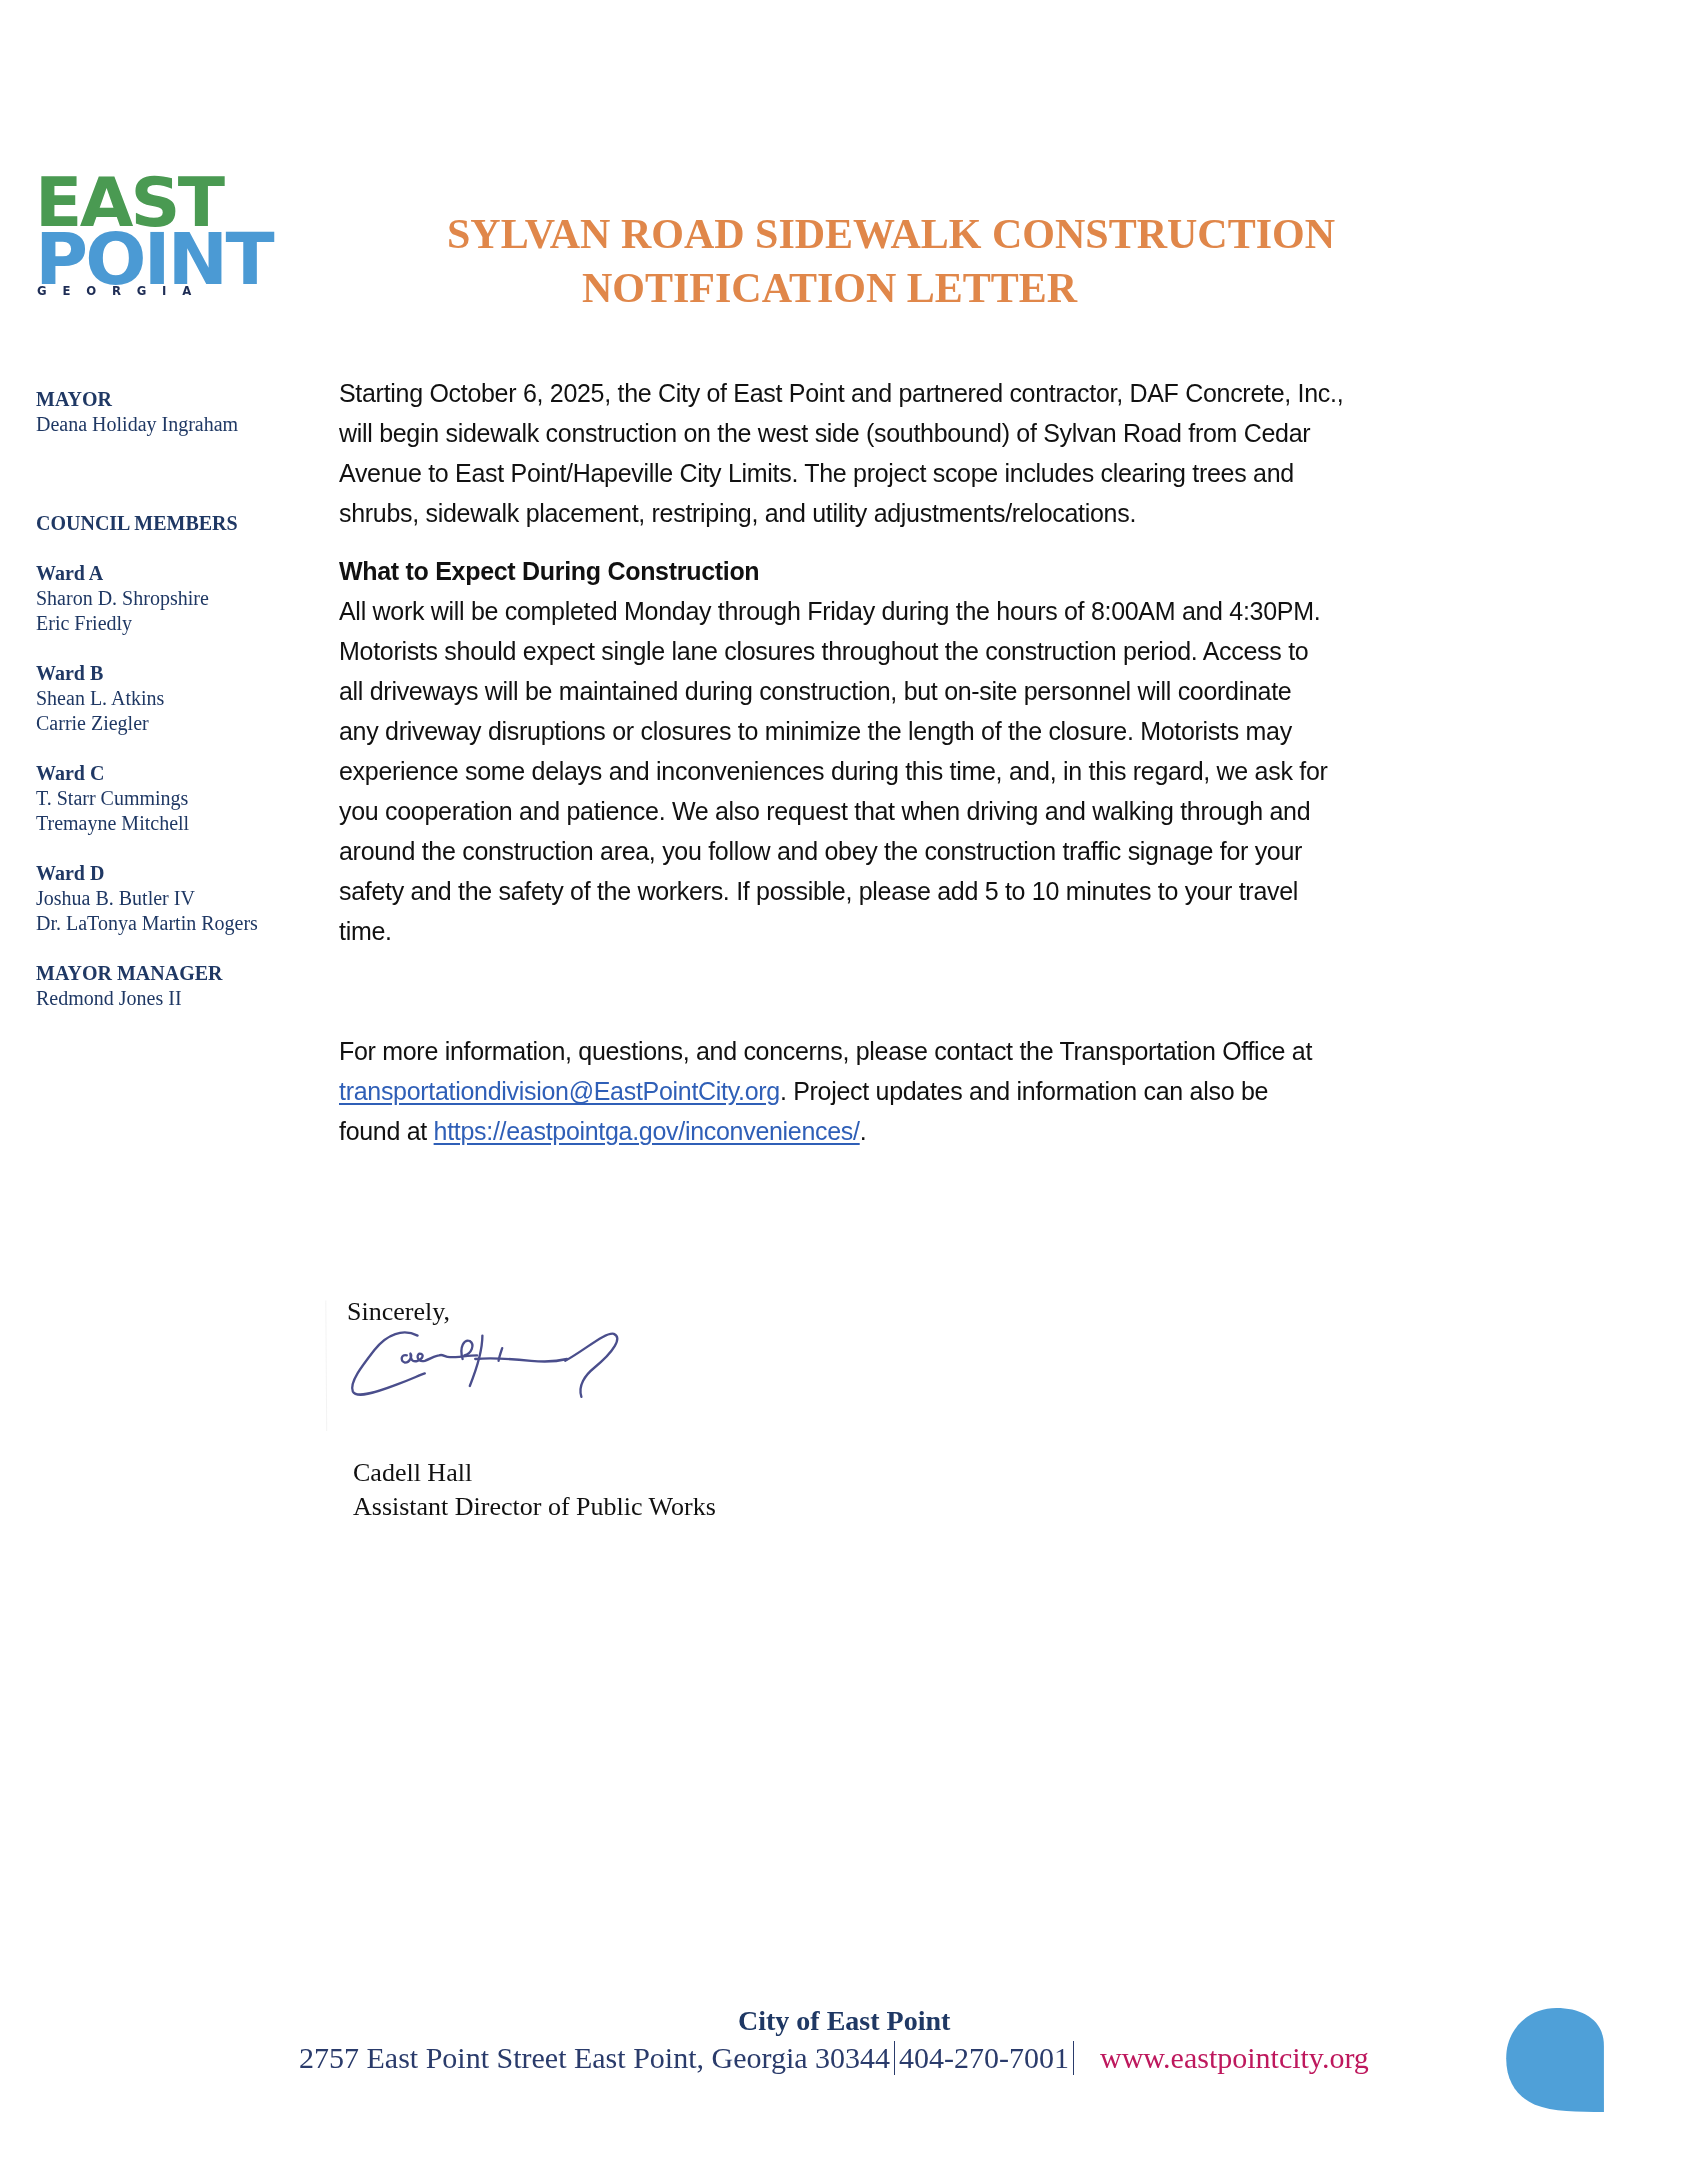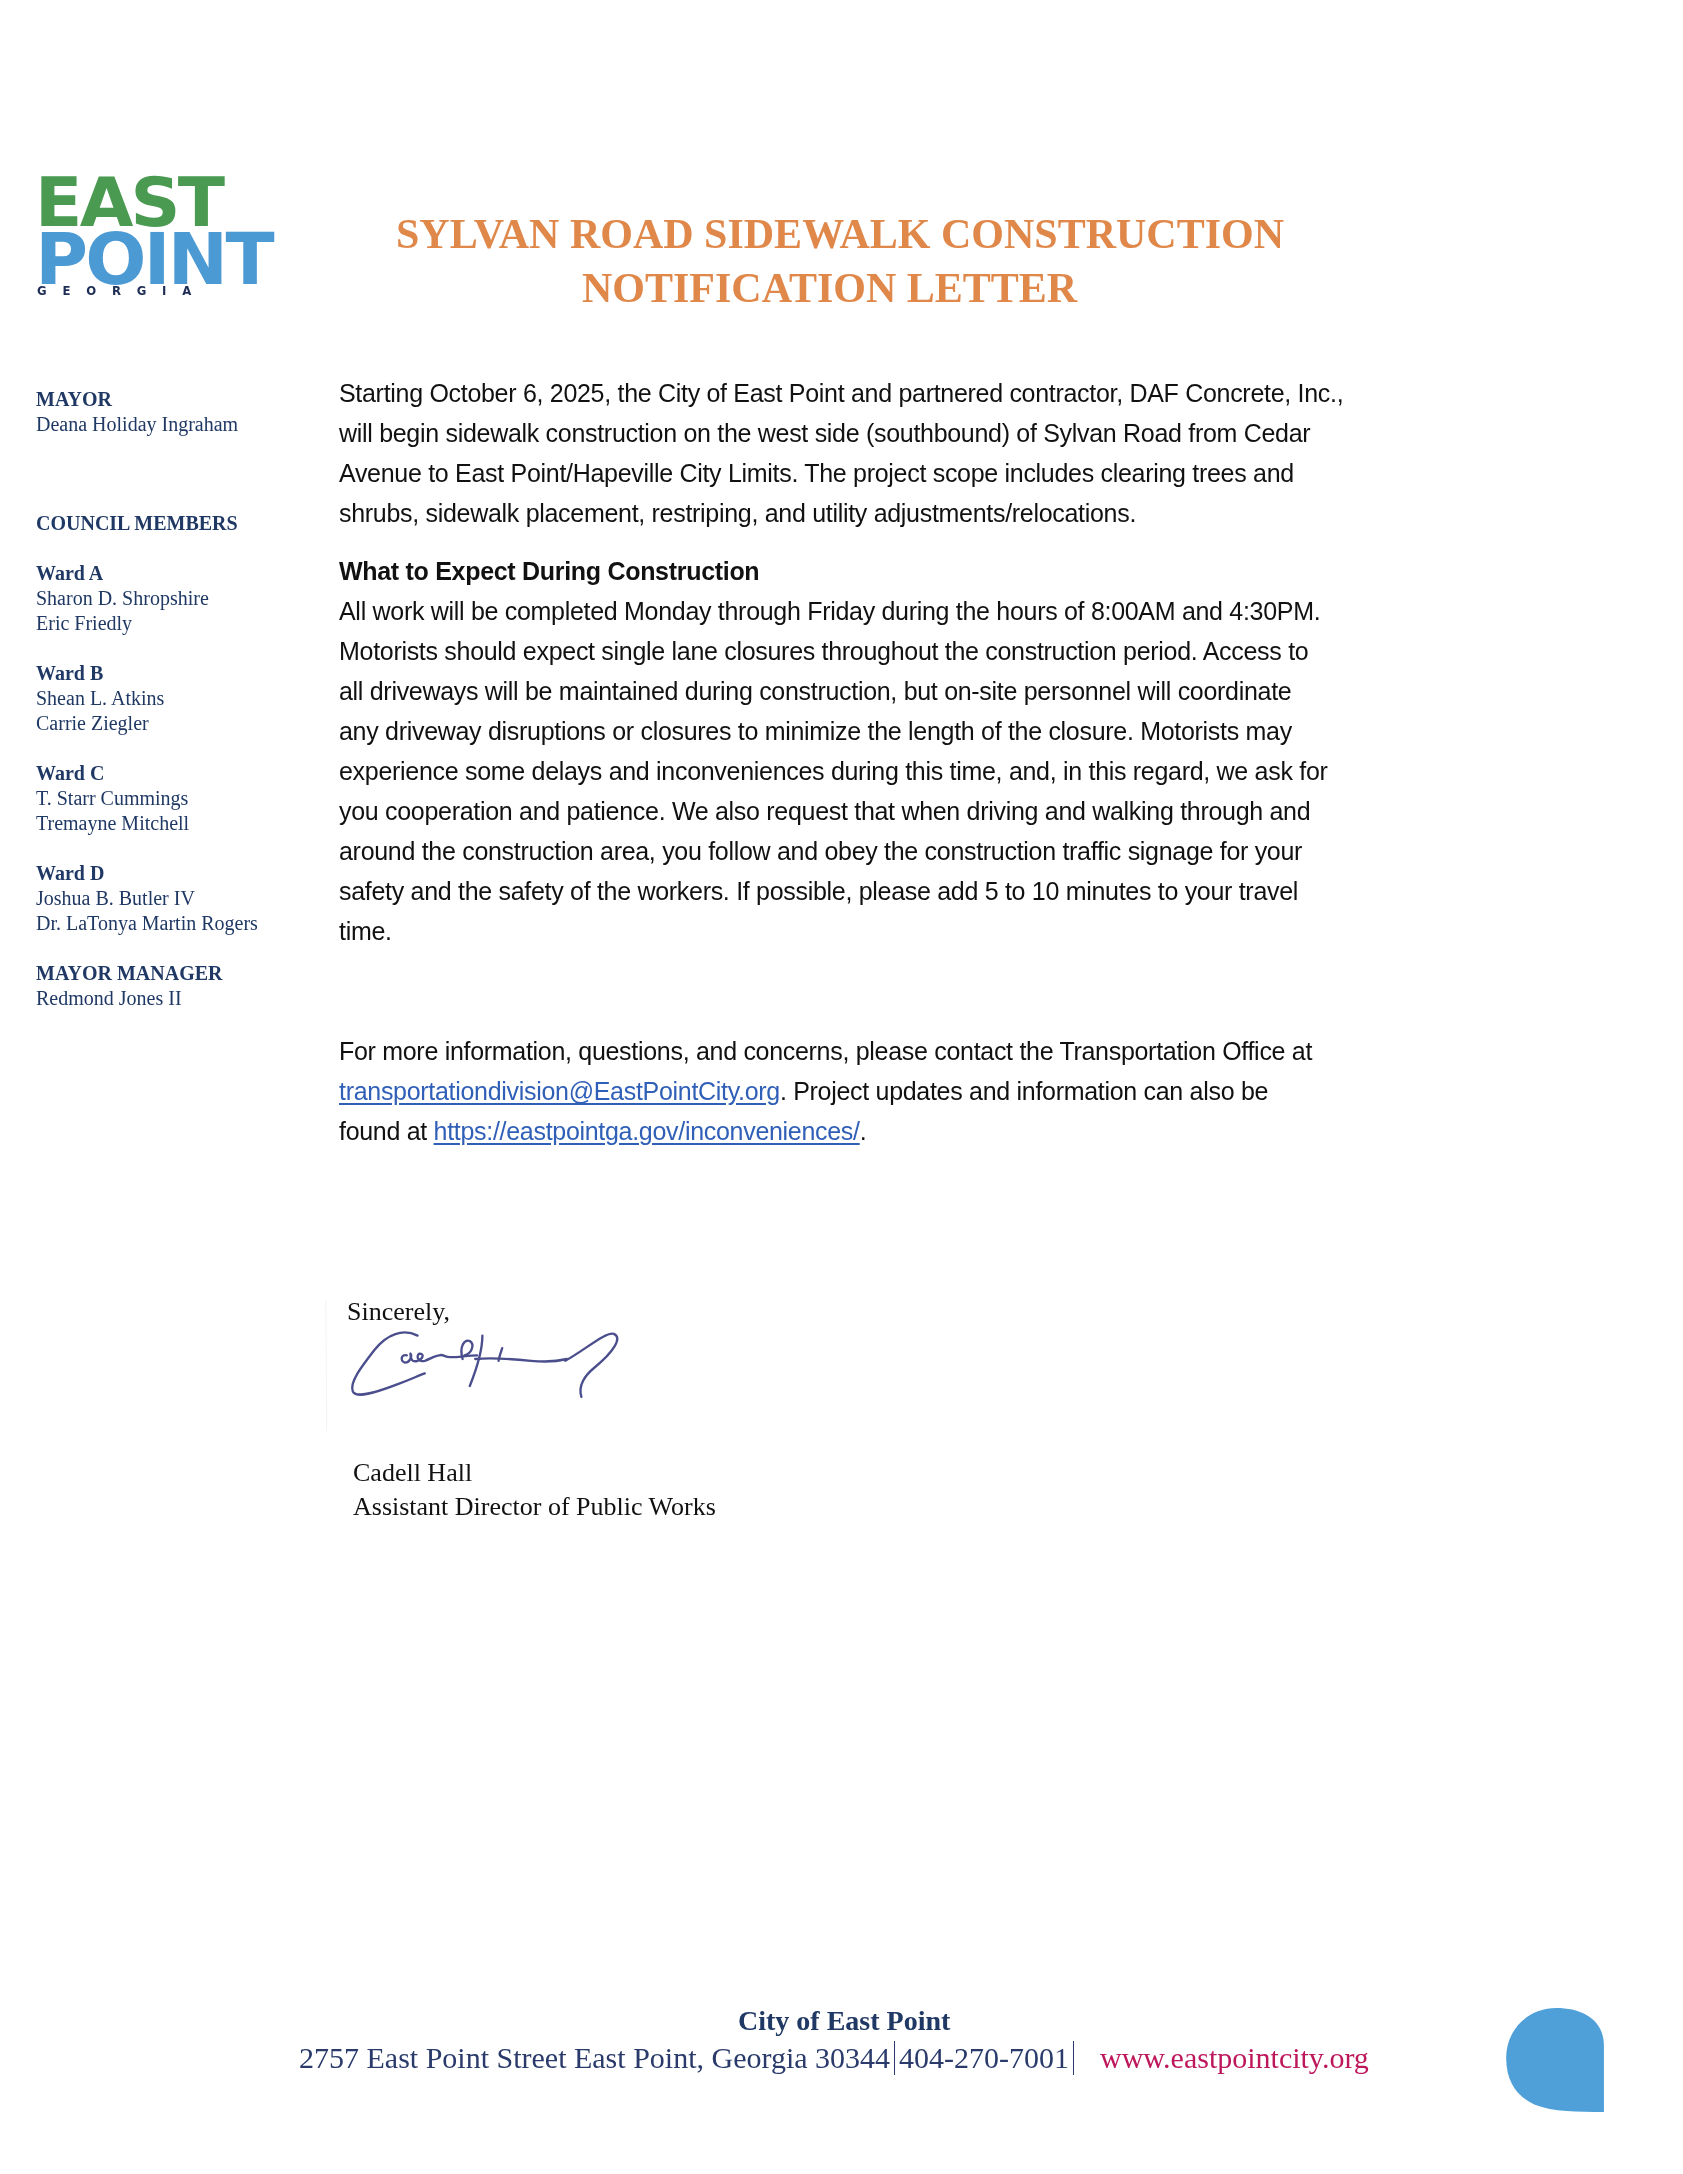--- a/index.html
+++ b/index.html
@@ -17,21 +17,21 @@
   .logo-georgia {
     position: absolute; left: 0px; top: 113px;
     font-family: "DejaVu Sans", sans-serif; font-weight: bold;
     font-size: 11.7px; color: #1e2d55; letter-spacing: 15.8px; line-height: 1;
   }
 
   
   .title {
     font-family: "Liberation Serif", serif; font-weight: bold;
     color: #e0874a; font-size: 42px; line-height: 54px;
-    white-space: nowrap;
+    text-align: center; white-space: nowrap;
   }
   .title-1 { left: 396px; width: 990px; top: 207px; }
   .title-2 { left: 396px; width: 900px; top: 261px; padding-left: 0; }
 
   
   .sidebar {
     left: 36px; top: 387px; width: 270px;
     font-family: "Liberation Serif", serif; color: #1f3864;
     font-size: 20px; line-height: 25px;
   }

